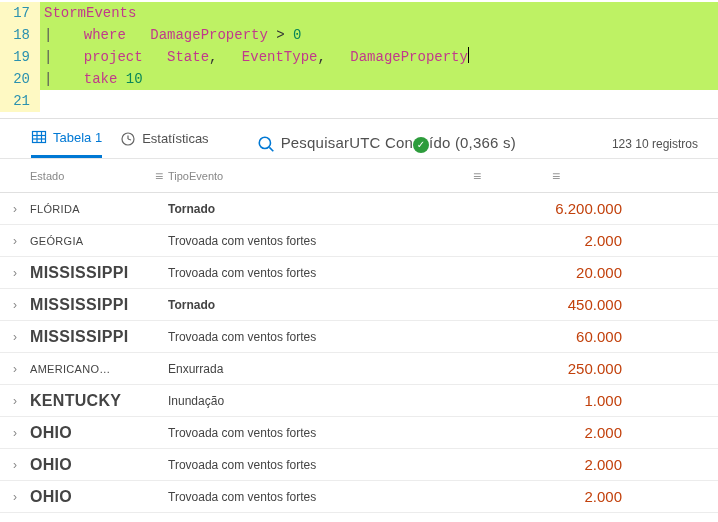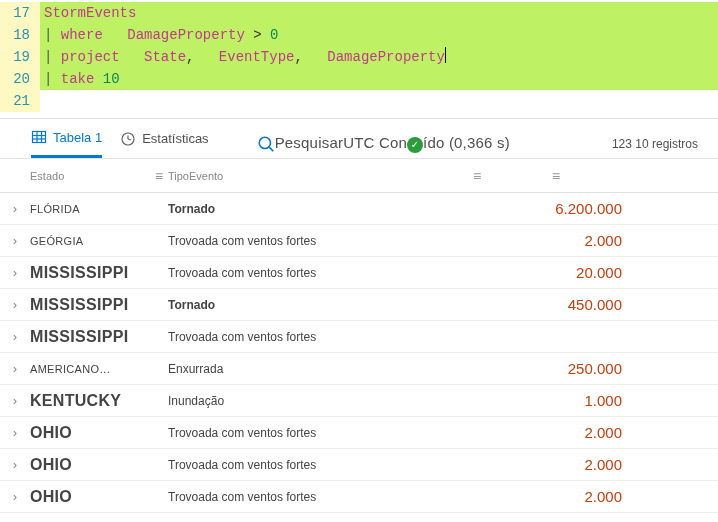--- a/index.html
+++ b/index.html
@@ -32,21 +32,21 @@
   }
   .code {
     flex: 1;
     white-space: pre;
     background: #bef264;
     padding: 0 4px;
   }
   .code-line.noh .code { background: #fff; }
   .tok-table { color: #c13a8b; }
   .tok-pipe  { color: #555; }
-  .tok-kw    { color: #c13a8b; }
+  .tok-kw    { color: #c13a8b; margin-left: 23px; }
   .tok-field { color: #c13a8b; margin-left: 16px; }
   .tok-op    { color: #333; }
   .tok-num   { color: #098658; }
   .cursor {
     display: inline-block;
     width: 1px; height: 16px;
     background: #000;
     vertical-align: -2px;
   }
 
@@ -65,21 +65,21 @@
     align-items: center;
     gap: 6px;
     padding-bottom: 10px;
     cursor: pointer;
   }
   .tab.active { border-bottom: 3px solid #0078d4; color: #0078d4; }
   .tab svg { width: 16px; height: 16px; }
   .search-group {
     display: flex;
     align-items: center;
-    gap: 0;
+    gap: 6px;
     margin-left: 30px;
     color: #4a6;
     font-size: 15px;
     position: relative;
   }
   .search-group .mag { color: #0078d4; }
   .search-text { color: #505050; letter-spacing: 0.2px; }
   .check-badge {
     display: inline-flex;
     width: 16px; height: 16px;
@@ -256,20 +256,21 @@
         <div class="sep"></div>
         <div class="cell-event bold">Tornado</div>
         <div class="cell-dmg">450.000</div>
         <div class="sep"></div>
       </div>
       <div class="grid-row">
         <div class="expander">›</div>
         <div class="cell-state bold">MISSISSIPPI</div>
         <div class="sep"></div>
         <div class="cell-event">Trovoada com ventos fortes</div>
+        <div class="cell-dmg">60.000</div>
         <div class="sep"></div>
       </div>
       <div class="grid-row">
         <div class="expander">›</div>
         <div class="cell-state">AMERICANO…</div>
         <div class="sep"></div>
         <div class="cell-event">Enxurrada</div>
         <div class="cell-dmg">250.000</div>
         <div class="sep"></div>
       </div>

